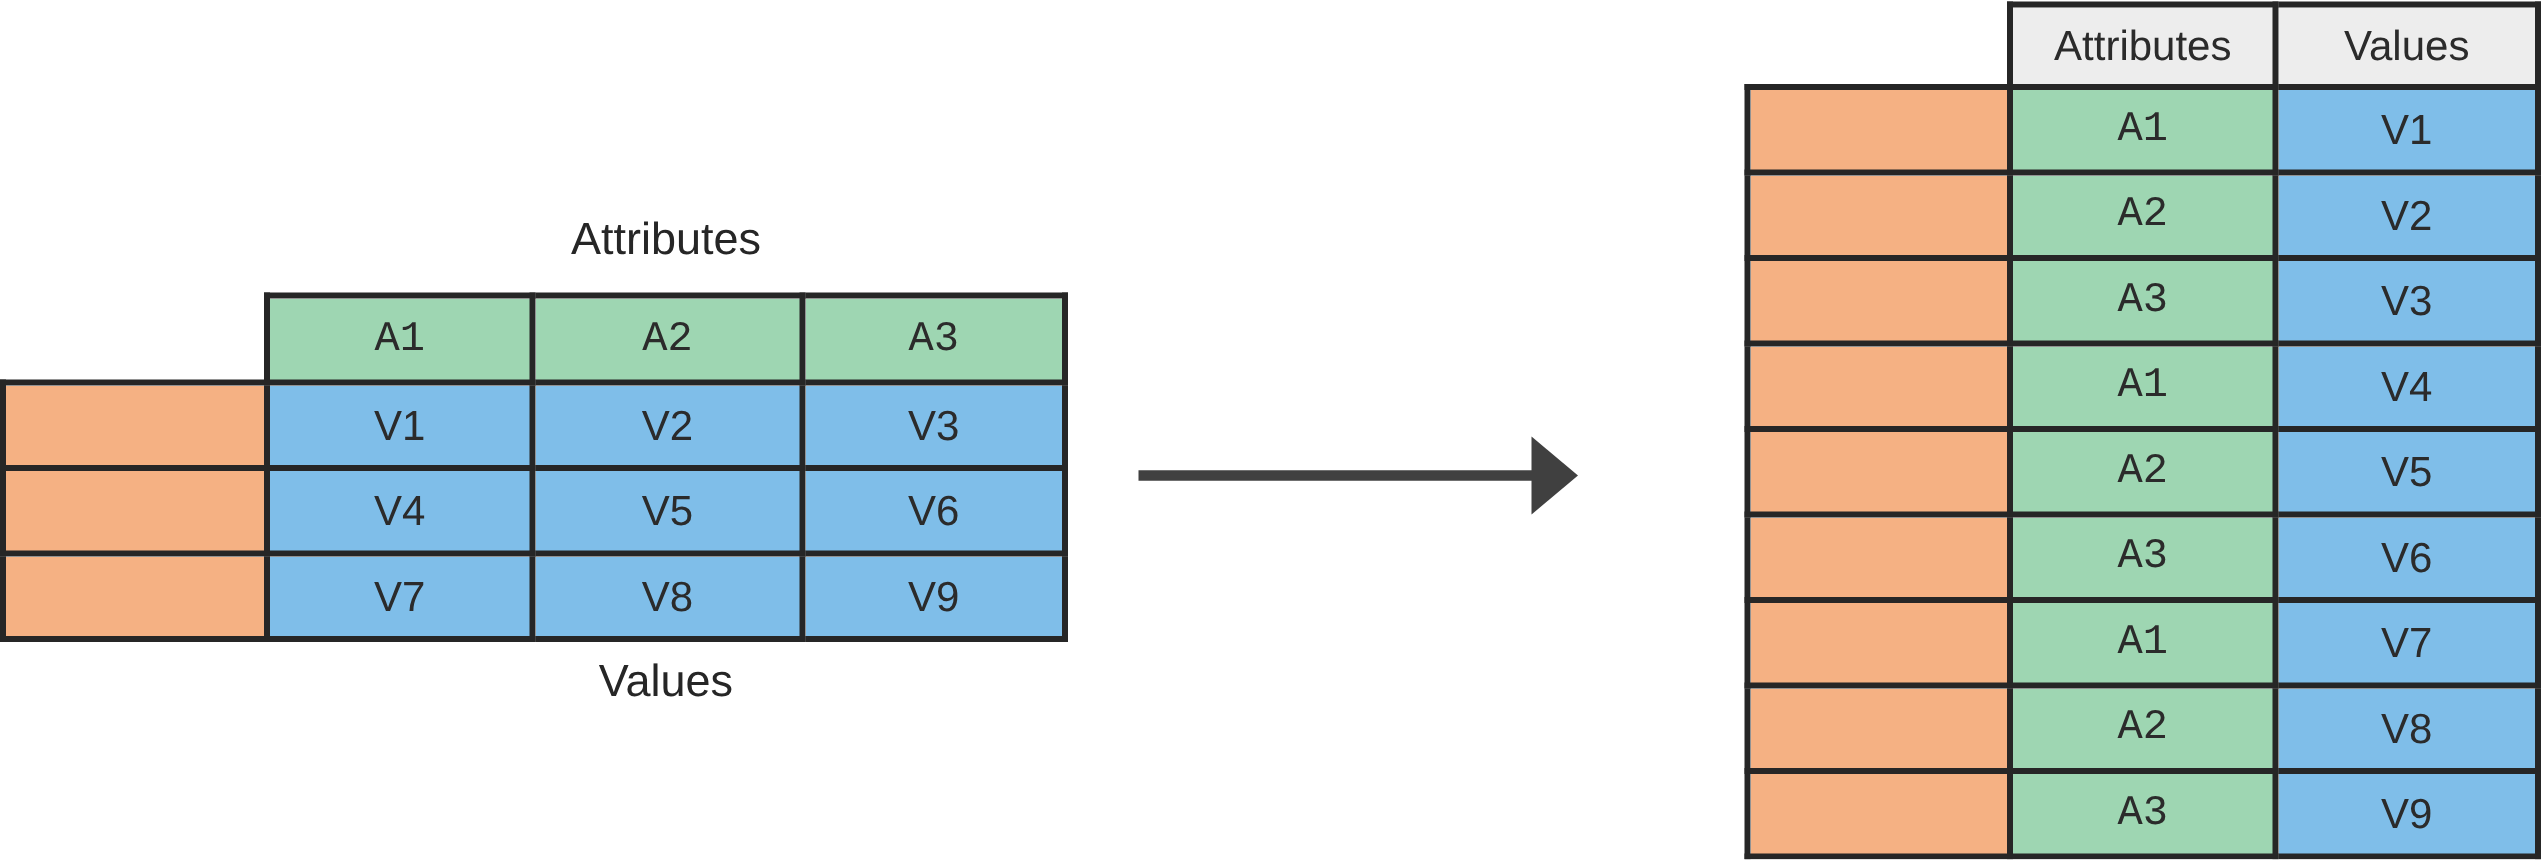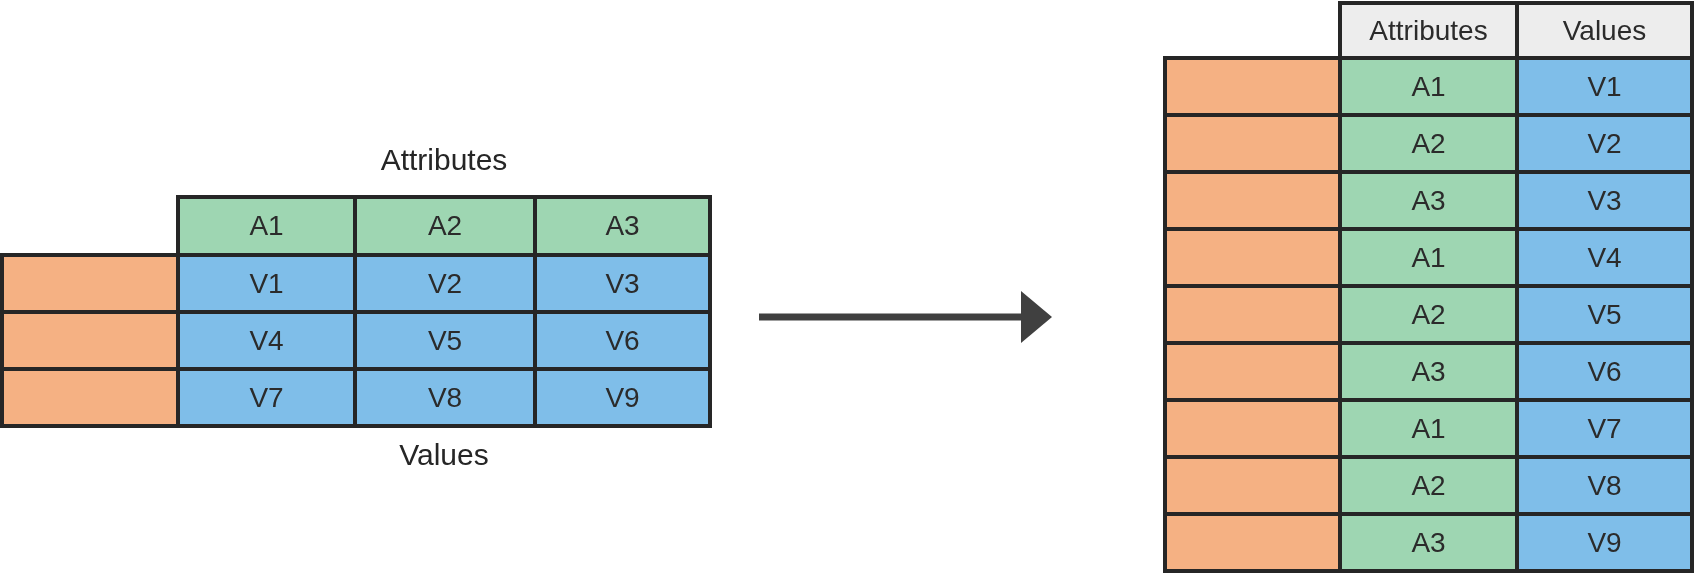--- a/index.html
+++ b/index.html
@@ -28,21 +28,21 @@
     text-align: center;
     vertical-align: middle;
     padding: 0;
     overflow: hidden;
   }
   .tbl td.spacer {
     border: none;
     background: transparent;
   }
   td.c-orange { background: #f5b183; }
-  td.c-green  { background: #9ed6b2; }
+  td.c-green  { background: #9ed6b2; font-family: Liberation Mono, monospace; }
   td.c-blue   { background: #7fbee9; }
   td.c-gray   { background: #ededed; }
 
   #left-table  { left: 0px;    top: 195px; }
   #right-table { left: 1163px; top: 1px;   }
 
   #left-table tr  { height: 57px; }
   #left-table tr.hdr { height: 58px; }
   #right-table tr { height: 57px; }
   #right-table tr.hdr { height: 55px; }

